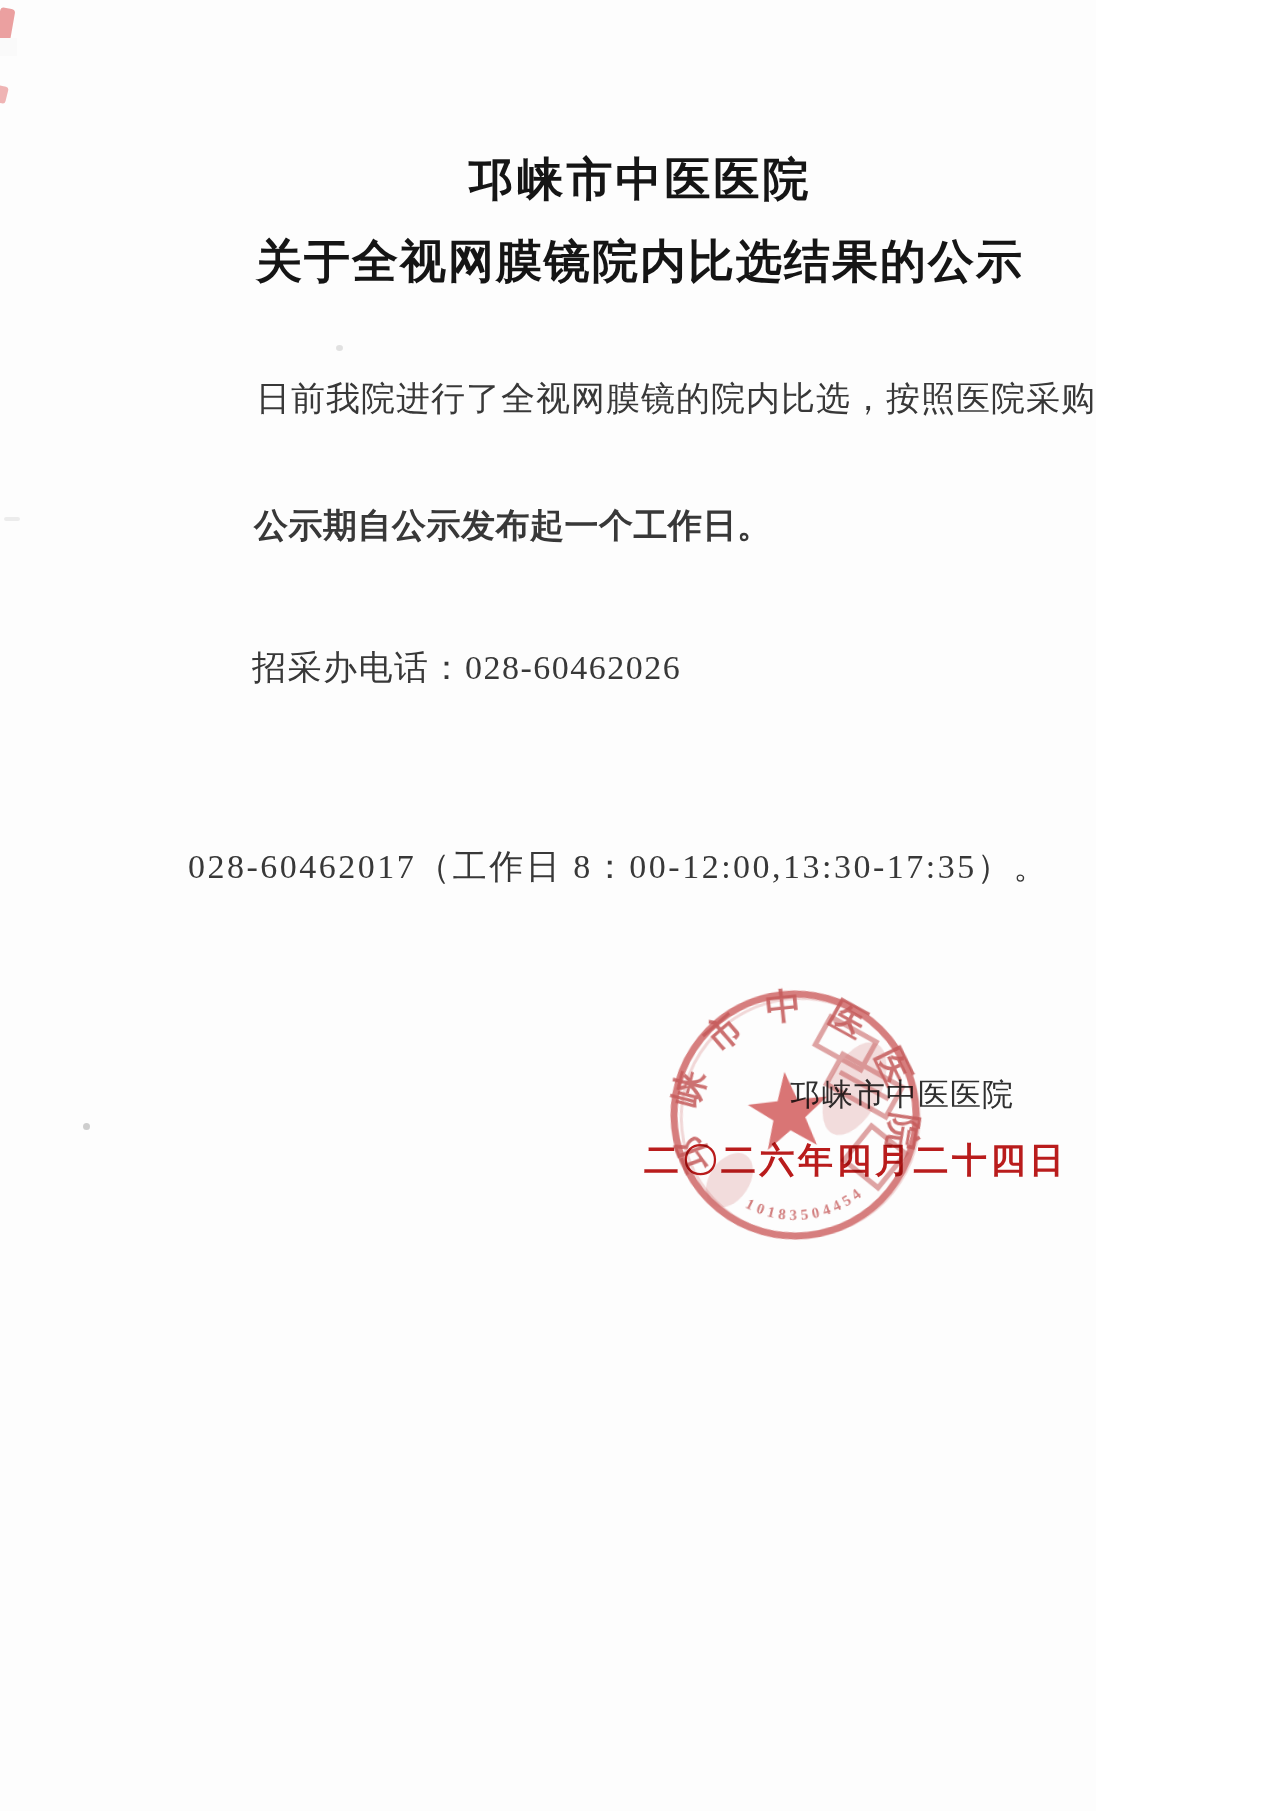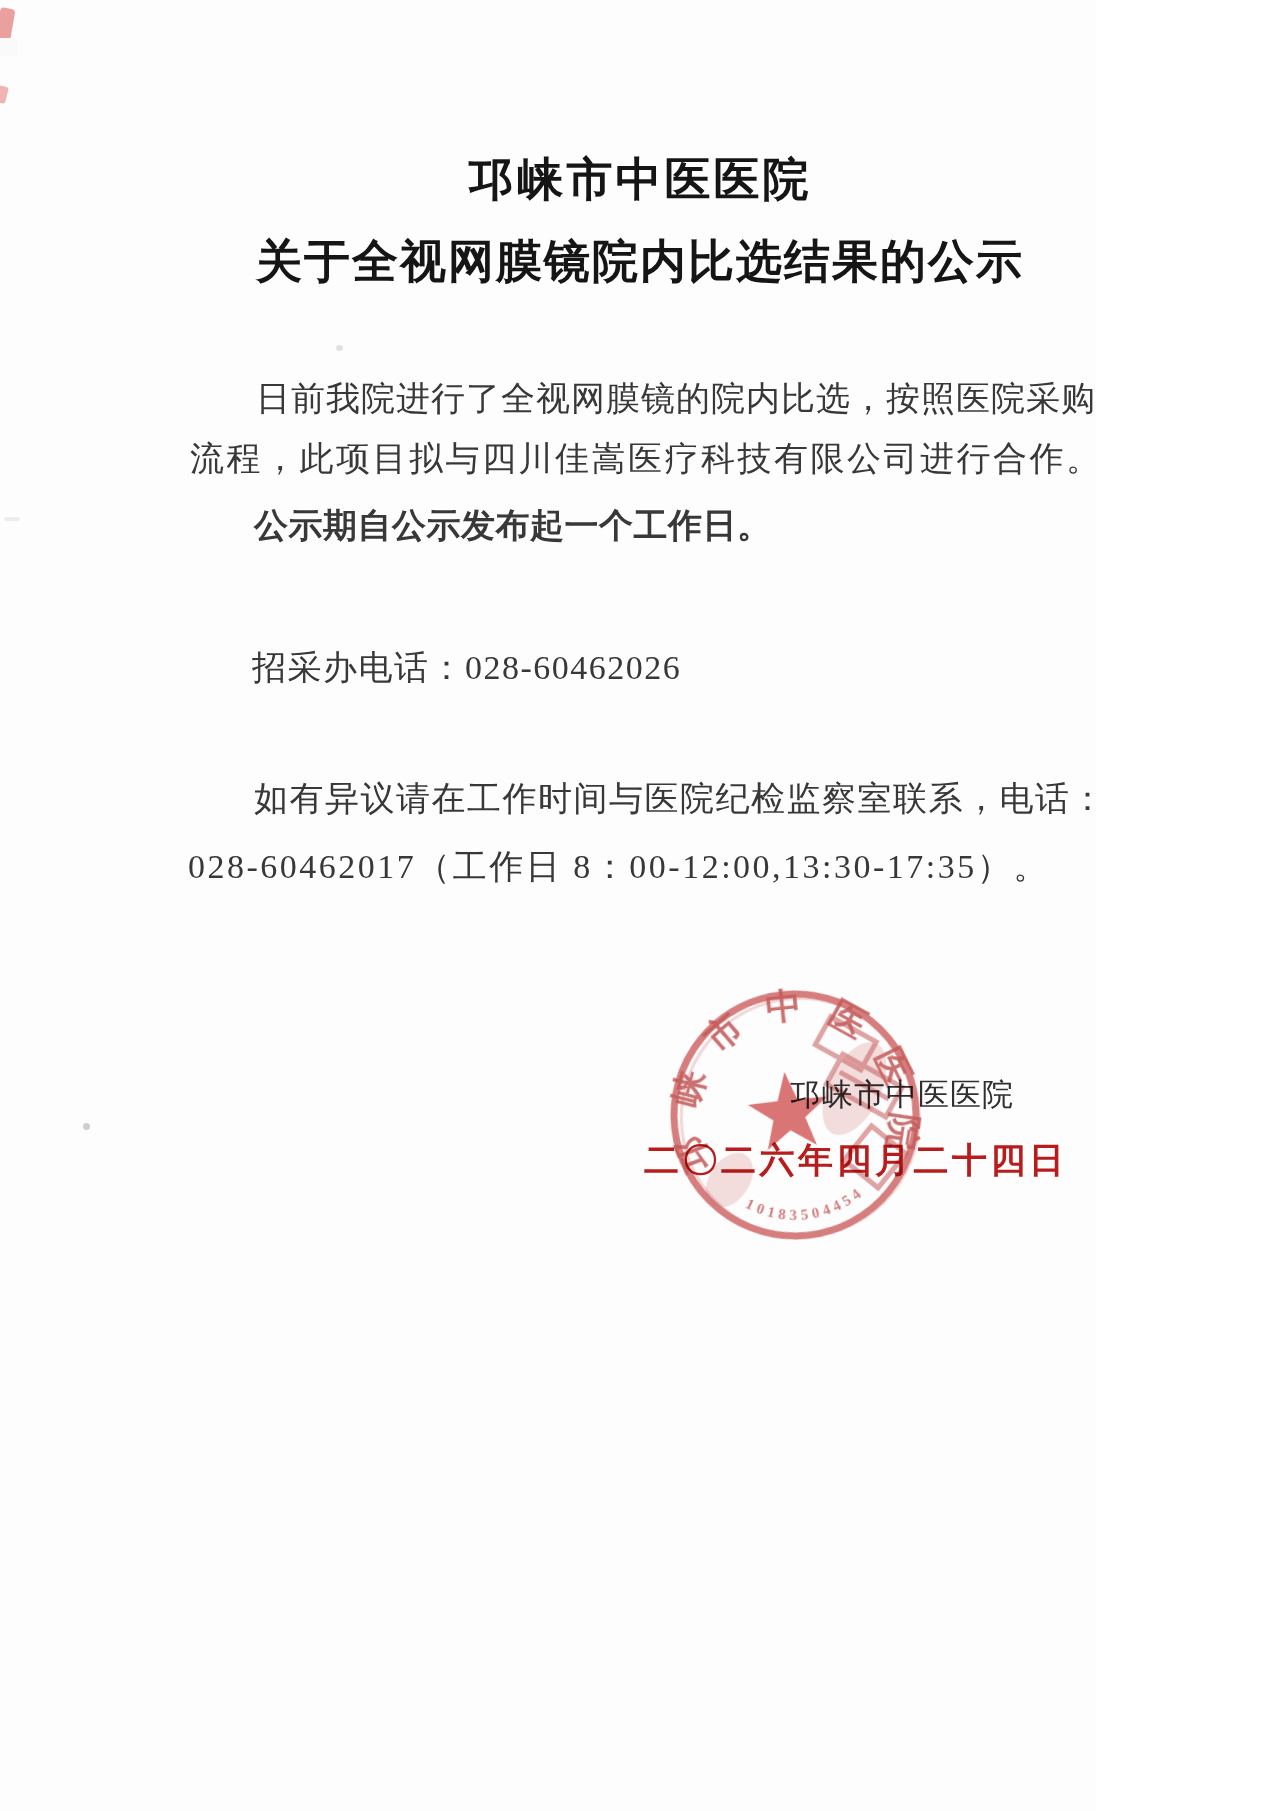--- a/index.html
+++ b/index.html
@@ -45,26 +45,24 @@
 </style>
 </head>
 <body>
 
 <div class="page">
 
   <div class="line title-line title1">邛崃市中医医院</div>
   <div class="line body-text p1l1">日前我院进行了全视网膜镜的院内比选，按照医院采购</div>
 
   <div class="line title-line title2">关于全视网膜镜院内比选结果的公示</div>
-  <div class="line body-text p1l2">流程，此项目拟与四川佳嵩医疗科技有限公司进行合作。</div>
   <div class="line body-text p2">公示期自公示发布起一个工作日。</div>
 
   <div class="line body-text phone">招采办电话：028-60462026</div>
 
-  <div class="line body-text p3l1">如有异议请在工作时间与医院纪检监察室联系，电话：</div>
   <div class="line body-text p3l2">028-60462017（工作日 8：00-12:00,13:30-17:35）。</div>
 
   <div class="line sig">邛崃市中医医院</div>
   <div class="line date">二〇二六年四月二十四日</div>
 
   <svg class="seal" viewBox="-136 -136 272 272" xmlns="http://www.w3.org/2000/svg">
     <g>
       <circle r="121" fill="none" stroke="#cf5050" stroke-width="7" opacity="0.8"></circle>
       <circle r="119" cx="5" cy="3" fill="none" stroke="#d87373" stroke-width="3" opacity="0.3"></circle>
 

